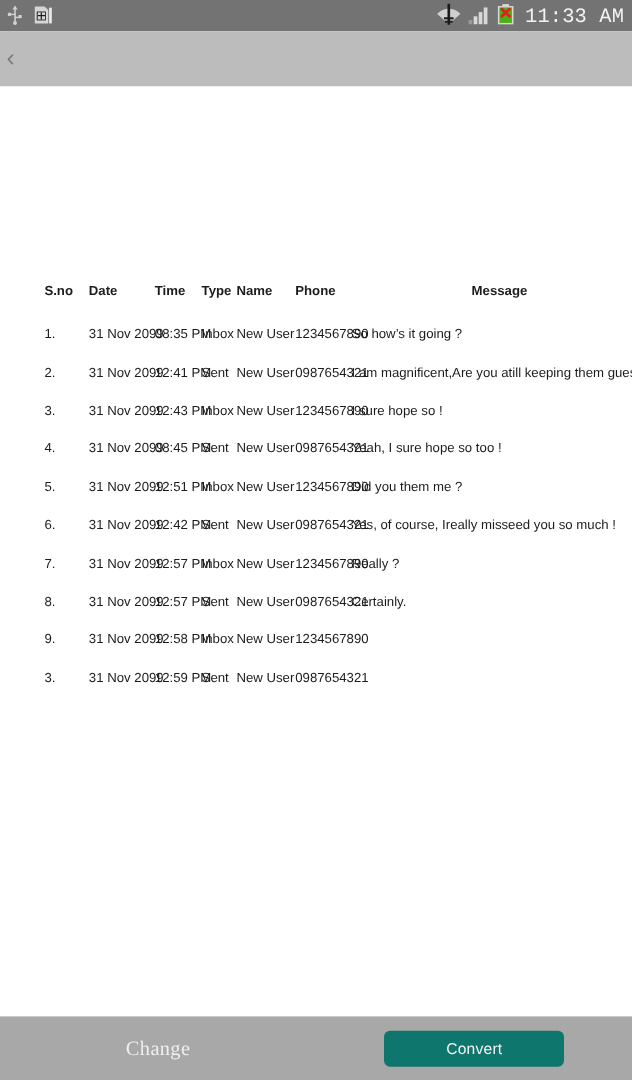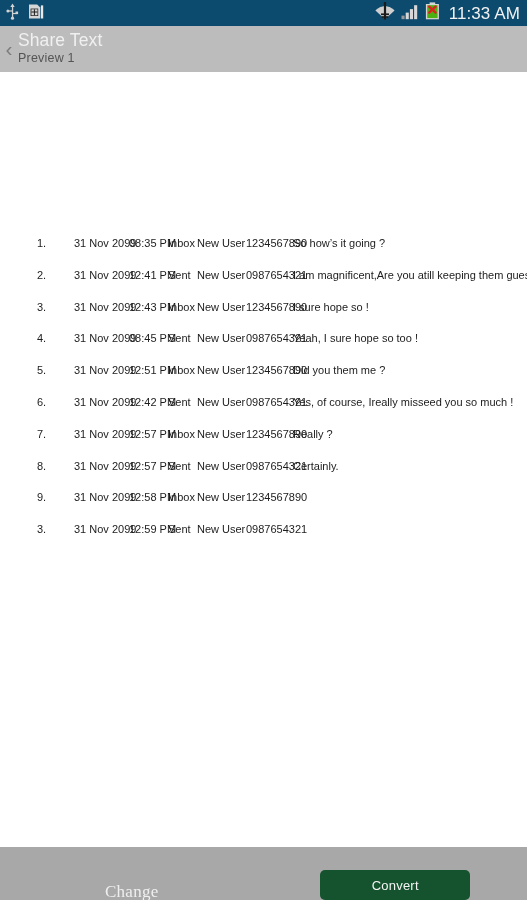--- a/index.html
+++ b/index.html
@@ -15,24 +15,25 @@
     background: #ffffff;
     position: relative;
   }
 
   
   .status-bar {
     position: absolute;
     top: 0; left: 0;
     width: 527px;
     height: 26px;
-    background: #0c4a6e;
-    display: flex;
-    align-items: center;
+    background: #737373;
+    display: flex;
+    align-items: flex-end;
     padding: 0 7px 0 6px;
+    font-family: Liberation Mono, monospace;
   }
   .status-left {
     display: flex;
     align-items: center;
     gap: 9px;
   }
   .status-right {
     margin-left: auto;
     display: flex;
     align-items: center;
@@ -142,37 +143,37 @@
   .hdr-msg   { left: 393px; }
 
   
   .bottom-bar {
     position: absolute;
     bottom: 0; left: 0;
     width: 527px;
     height: 53px;
     background: #a8a8a8;
     display: flex;
-    align-items: flex-end;
+    align-items: center;
   }
   .bb-slot {
     flex: 1;
     display: flex;
     align-items: center;
     justify-content: center;
   }
   .bb-text {
     font-family: "Liberation Serif", serif;
     color: #efefef;
     font-size: 17px;
     letter-spacing: 0.3px;
     line-height: 1;
   }
   .convert-btn {
-    background: #14532d;
+    background: #0f766e;
     border: none;
     border-radius: 5px;
     width: 150px;
     height: 30px;
     color: #f4f4f4;
     font-family: "Liberation Sans", sans-serif;
     font-size: 13px;
     letter-spacing: 0.2px;
     cursor: pointer;
     display: flex;
@@ -236,30 +237,35 @@
       </svg>
     </span>
     <span class="status-clock">11:33 AM</span>
   </div>
 </div>
 
 <div class="action-bar">
   <div class="back-chevron">
     <span>‹</span>
   </div>
-  <div class="titles">
-    <div class="ab-title">Share Text</div>
-    <div class="ab-subtitle">Preview  1</div>
-  </div>
 </div>
 <div class="ab-shadow"></div>
 
 <div class="content">
   <div class="table-wrap">
 
+    <div class="hdr-row">
+      <span class="cell c-sno">S.no</span>
+      <span class="cell c-date">Date</span>
+      <span class="cell c-time">Time</span>
+      <span class="cell c-type">Type</span>
+      <span class="cell c-name">Name</span>
+      <span class="cell c-phone">Phone</span>
+      <span class="cell hdr-msg">Message</span>
+    </div>
 
     <div id="rows-container">
         <div class="data-row">
           <span class="cell c-sno">1.</span>
           <span class="cell c-date">31 Nov 2099</span>
           <span class="cell c-time">08:35 PM</span>
           <span class="cell c-type">Inbox</span>
           <span class="cell c-name">New User</span>
           <span class="cell c-phone">1234567890</span>
           <span class="cell c-msg">So how’s it going ?</span>

